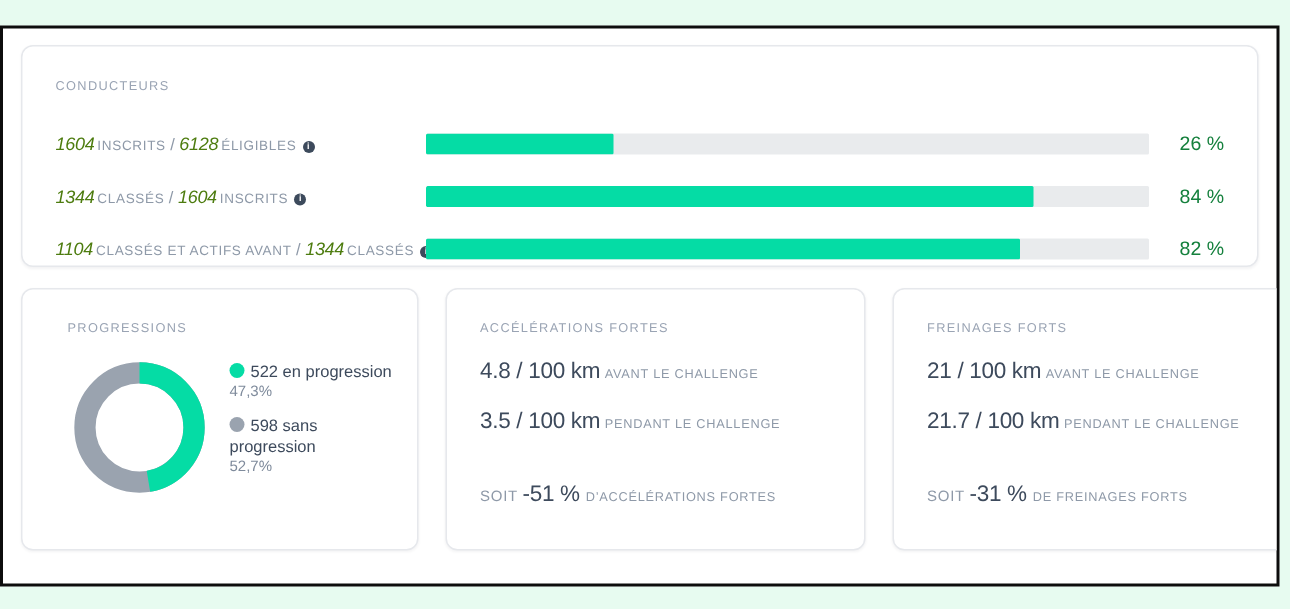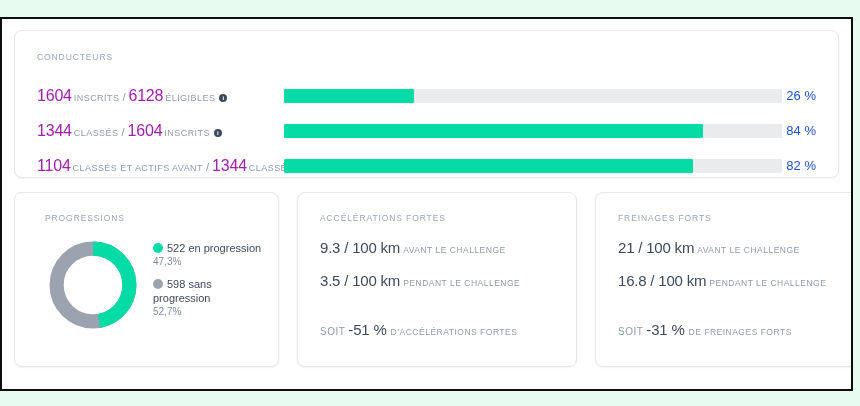--- a/index.html
+++ b/index.html
@@ -82,24 +82,25 @@
   }
 
   .stat-label {
     width: 247px;
     flex: 0 0 247px;
     white-space: nowrap;
     line-height: 1;
   }
 
   .stat-num {
-    font-size: 16px;
-    color: #a21caf;
+    font-size: 12px;
+    color: #4d7c0f;
     font-weight: 400;
     letter-spacing: -0.2px;
+    font-style: italic;
   }
 
   .stat-word {
     font-size: 9px;
     color: #8e99a8;
     letter-spacing: 0.45px;
     text-transform: uppercase;
     margin-left: 2px;
   }
 
@@ -140,23 +141,23 @@
     left: 0;
     top: 0;
     bottom: 0;
     background: #05dca5;
     border-radius: 1px;
   }
 
   .bar-pct {
     flex: 1 1 auto;
     text-align: left;
-    padding-left: 4px;
+    padding-left: 20px;
     font-size: 13px;
-    color: #1d4ed8;
+    color: #15803d;
     white-space: nowrap;
   }
 
   
   #bottom-row {
     display: flex;
     margin-top: 14px;
     height: 175px;
   }
 
@@ -358,39 +359,39 @@
                 <span class="legend-pct">52,7%</span>
               </div>
             </div>
           </div>
         </div>
 
         <div class="card" id="accelerations-card">
           <div class="card-title">ACCÉLÉRATIONS FORTES</div>
 
           <div class="metric-line">
-            <span class="metric-value">9.3 / 100 km</span><span class="metric-unit">AVANT LE CHALLENGE</span>
+            <span class="metric-value">4.8 / 100 km</span><span class="metric-unit">AVANT LE CHALLENGE</span>
           </div>
           <div class="metric-line">
             <span class="metric-value">3.5 / 100 km</span><span class="metric-unit">PENDANT LE CHALLENGE</span>
           </div>
 
           <div class="summary-line">
             <span class="summary-prefix">SOIT</span><span class="summary-pct">-51 %</span><span class="summary-suffix">D’ACCÉLÉRATIONS FORTES</span>
           </div>
         </div>
 
         <div class="card" id="freinages-card">
           <div class="card-title">FREINAGES FORTS</div>
 
           <div class="metric-line">
             <span class="metric-value">21 / 100 km</span><span class="metric-unit">AVANT LE CHALLENGE</span>
           </div>
           <div class="metric-line">
-            <span class="metric-value">16.8 / 100 km</span><span class="metric-unit">PENDANT LE CHALLENGE</span>
+            <span class="metric-value">21.7 / 100 km</span><span class="metric-unit">PENDANT LE CHALLENGE</span>
           </div>
 
           <div class="summary-line">
             <span class="summary-prefix">SOIT</span><span class="summary-pct">-31 %</span><span class="summary-suffix">DE FREINAGES FORTS</span>
           </div>
         </div>
 
       </div>
     </div>
   </div>

